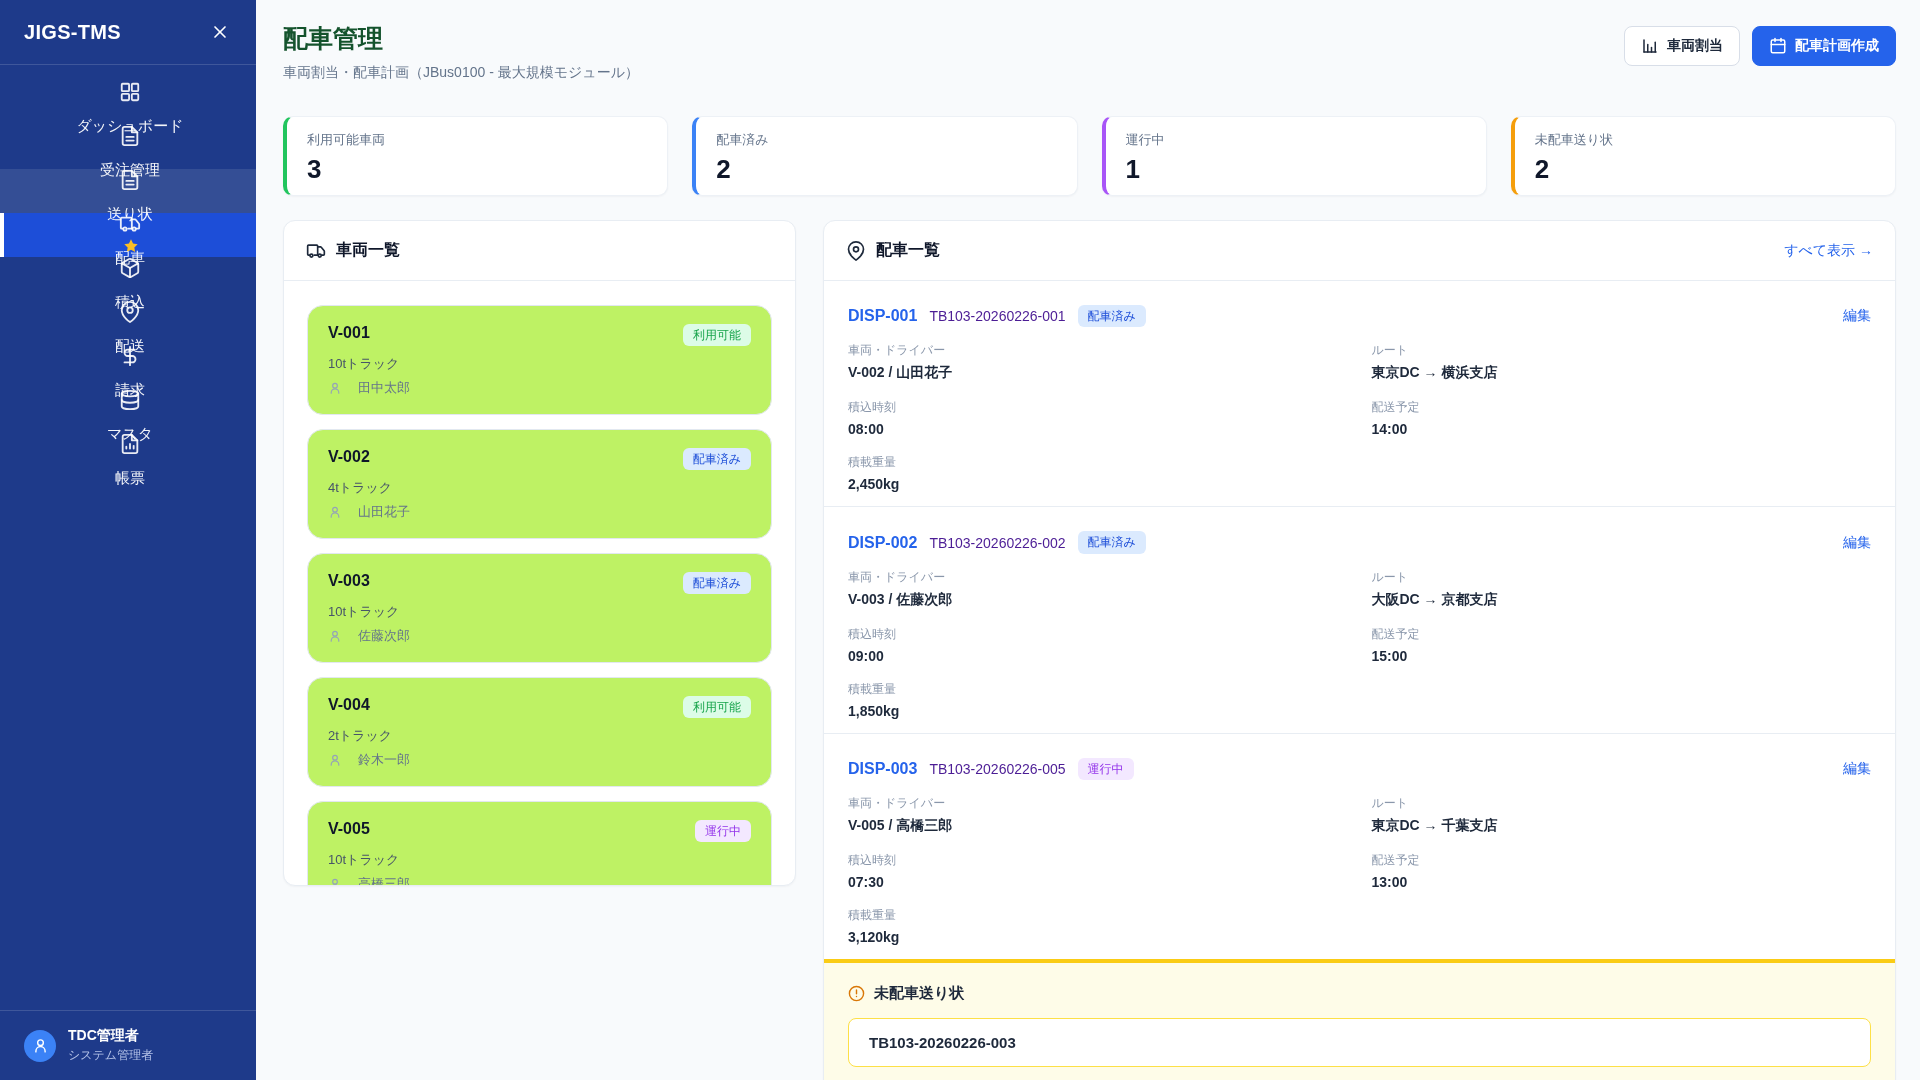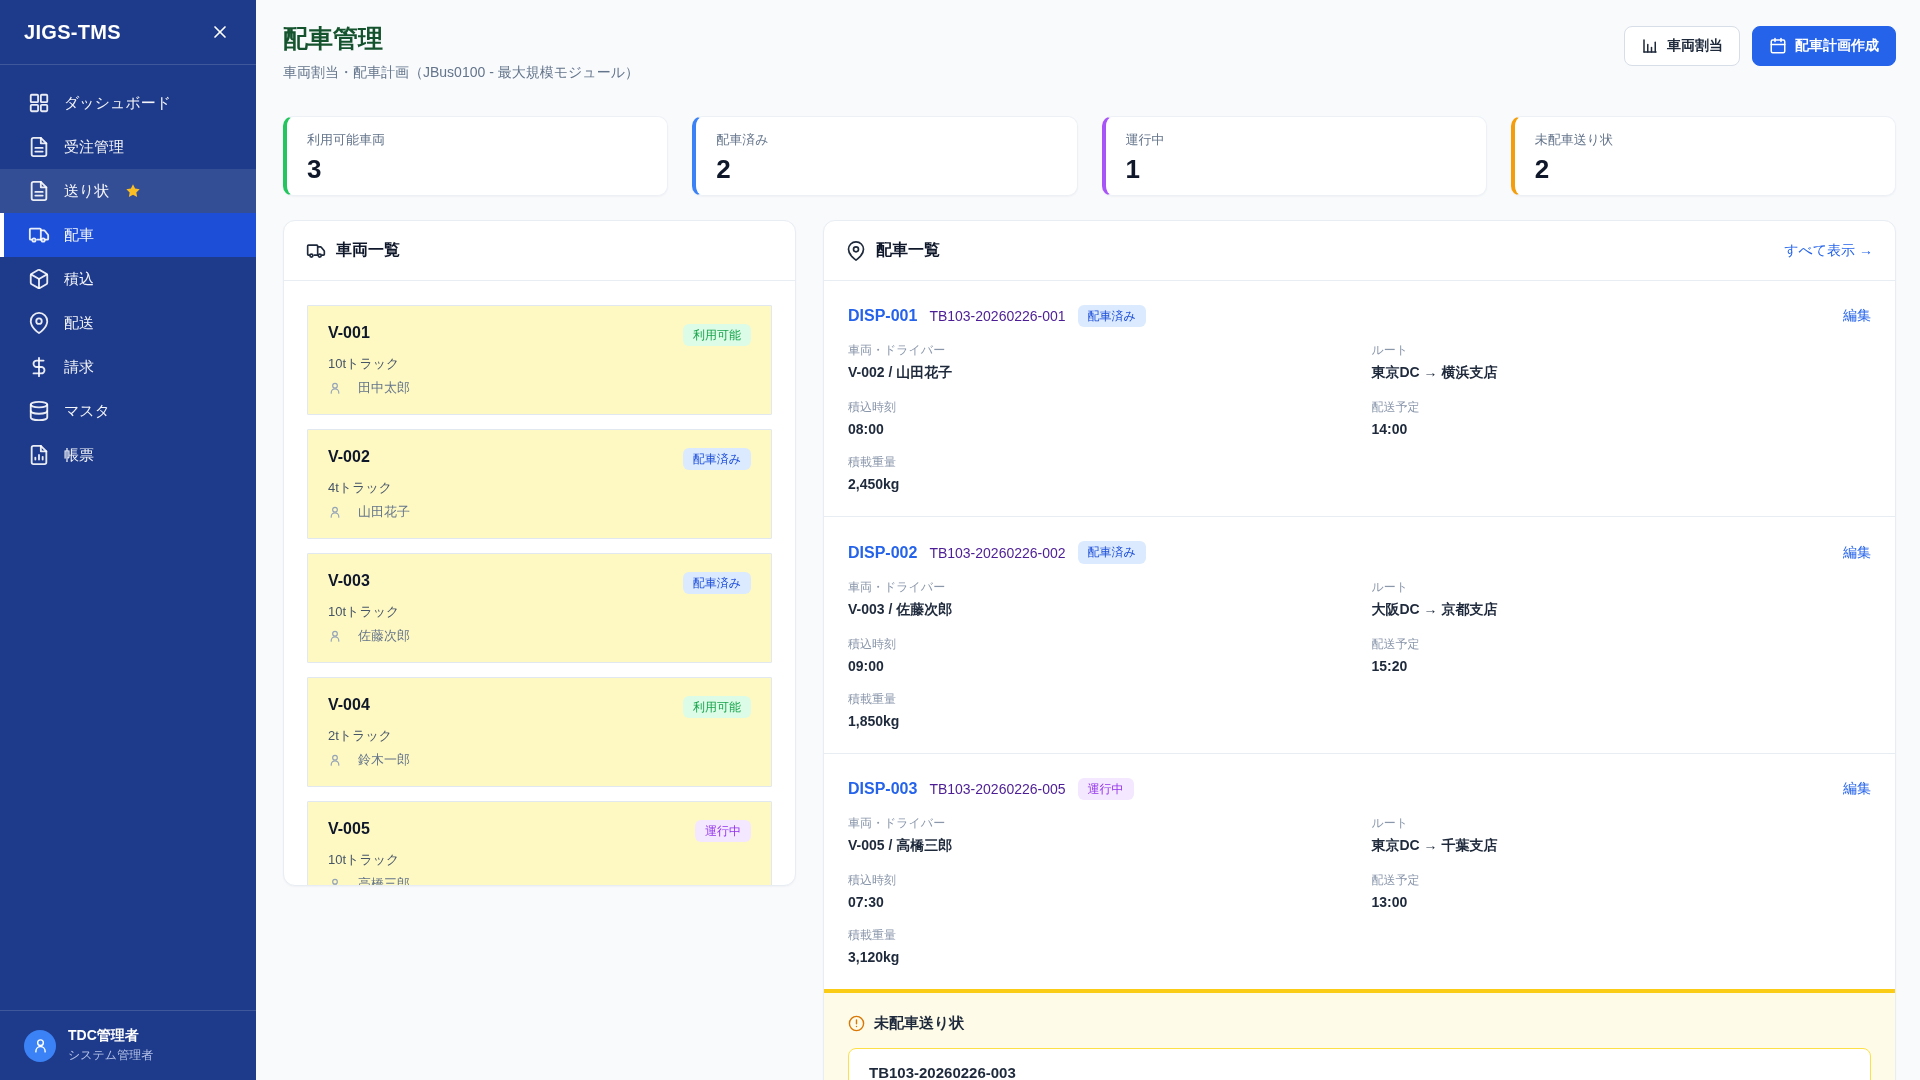--- a/index.html
+++ b/index.html
@@ -26,21 +26,21 @@
   .sb-title { font-size: 20px; font-weight: 700; letter-spacing: 0.3px; }
   .sb-close {
     background: none; border: none; color: #fff; cursor: pointer;
     width: 28px; height: 28px; display: flex; align-items: center; justify-content: center;
   }
   .sb-nav { padding: 16px 0 0 0; }
   .nav-item {
     display: flex; align-items: center; gap: 14px;
     height: 44px; padding: 0 24px;
     font-size: 15px; font-weight: 500; color: rgba(255,255,255,0.95);
-    cursor: pointer; border-left: 4px solid transparent;
+    cursor: pointer; border-left: 4px solid transparent; flex-direction: column;
   }
   .nav-item .nav-icon { width: 22px; height: 22px; color: rgba(255,255,255,0.9); }
   .nav-item.highlight { background: rgba(255,255,255,0.1); }
   .nav-item.active { background: #1d4ed8; border-left-color: #ffffff; }
   .nav-star { width: 16px; height: 16px; color: #fbbf24; margin-left: 2px; }
   .sb-spacer { flex: 1; }
   .sb-user {
     display: flex; align-items: center; gap: 12px;
     padding: 16px 24px;
     border-top: 1px solid rgba(255,255,255,0.15);
@@ -103,39 +103,39 @@
   }
   .panel-head h2 { font-size: 16px; font-weight: 700; color: #0f172a; }
   .panel-head .ph-icon { width: 20px; height: 20px; color: #1e293b; }
   .link { color: #2563eb; font-size: 14px; font-weight: 500; text-decoration: none; cursor: pointer; }
   .view-all { margin-left: auto; }
 
   
   .vehicles-panel { height: 666px; }
   .vehicle-list { padding: 24px 23px; display: flex; flex-direction: column; gap: 14px; }
   .vehicle-card {
-    border: 1px solid #e2e8f0; border-radius: 1px;
-    padding: 18px 20px; height: 110px; cursor: pointer; background: #fef9c3;
+    border: 1px solid #e2e8f0; border-radius: 16px;
+    padding: 18px 20px; height: 110px; cursor: pointer; background: #bef264;
   }
   .vc-top { display: flex; align-items: flex-start; justify-content: space-between; }
   .vc-id { font-size: 16px; font-weight: 700; color: #0f172a; }
   .vc-type { font-size: 13px; color: #475569; margin-top: 9px; }
   .vc-driver { font-size: 13px; color: #64748b; margin-top: 6px; display: flex; align-items: center; gap: 16px; }
   .vc-driver .drv-icon { width: 14px; height: 14px; color: #94a3b8; }
 
   .badge {
     font-size: 12px; font-weight: 500; padding: 4px 10px; border-radius: 6px;
     white-space: nowrap; line-height: 1.2;
   }
   .badge-available { background: #dcfce7; color: #16a34a; }
   .badge-assigned  { background: #dbeafe; color: #1d4ed8; }
   .badge-transit   { background: #f3e8ff; color: #9333ea; }
 
   
-  .dispatch-row { padding: 24px 24px 24px 24px; border-bottom: 1px solid #e8edf3; }
+  .dispatch-row { padding: 24px 24px 14px 24px; border-bottom: 1px solid #e8edf3; }
   .dr-head { display: flex; align-items: center; gap: 12px; }
   .dr-id { font-size: 16px; font-weight: 700; color: #2563eb; text-decoration: none; cursor: pointer; }
   .dr-ref { font-size: 14px; color: #4c1d95; }
   .dr-edit { margin-left: auto; }
   .dr-grid {
     display: grid; grid-template-columns: 1fr 1fr;
     column-gap: 24px; row-gap: 17px; margin-top: 15px;
   }
   .field-label { font-size: 12px; color: #8a97ab; }
   .field-value { font-size: 14px; font-weight: 700; color: #1e293b; margin-top: 5px; }
@@ -511,21 +511,21 @@
           <div>
             <div class="field-label">ルート</div>
             <div class="field-value">大阪DC → 京都支店</div>
           </div>
           <div>
             <div class="field-label">積込時刻</div>
             <div class="field-value">09:00</div>
           </div>
           <div>
             <div class="field-label">配送予定</div>
-            <div class="field-value">15:20</div>
+            <div class="field-value">15:00</div>
           </div>
           <div>
             <div class="field-label">積載重量</div>
             <div class="field-value">1,850kg</div>
           </div>
         </div>
       </div>
 
       <div class="dispatch-row" style="border-bottom:none">
         <div class="dr-head">

